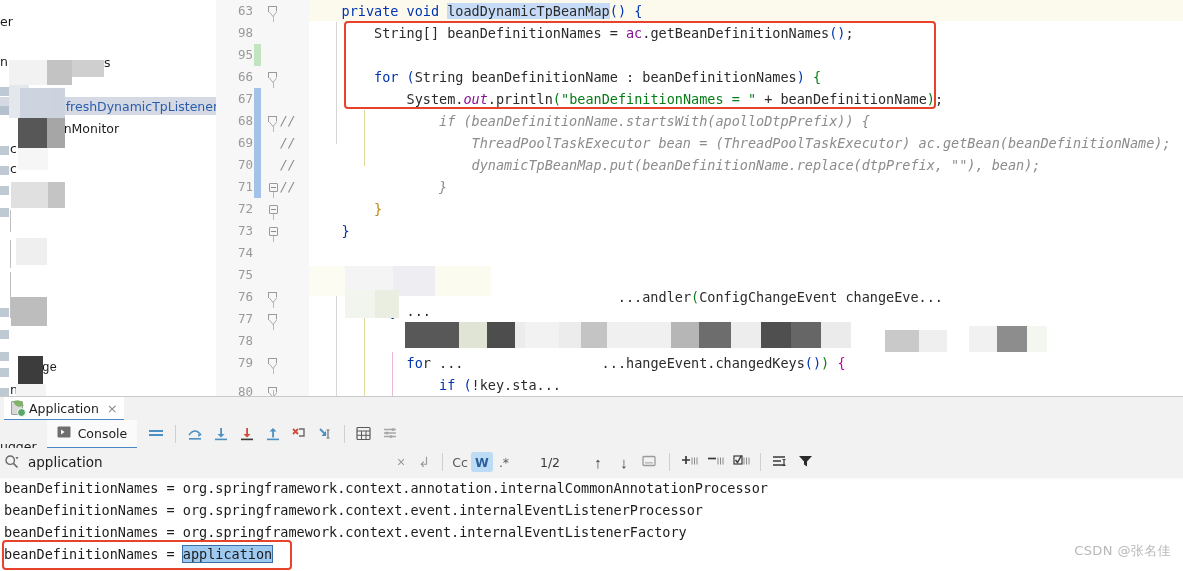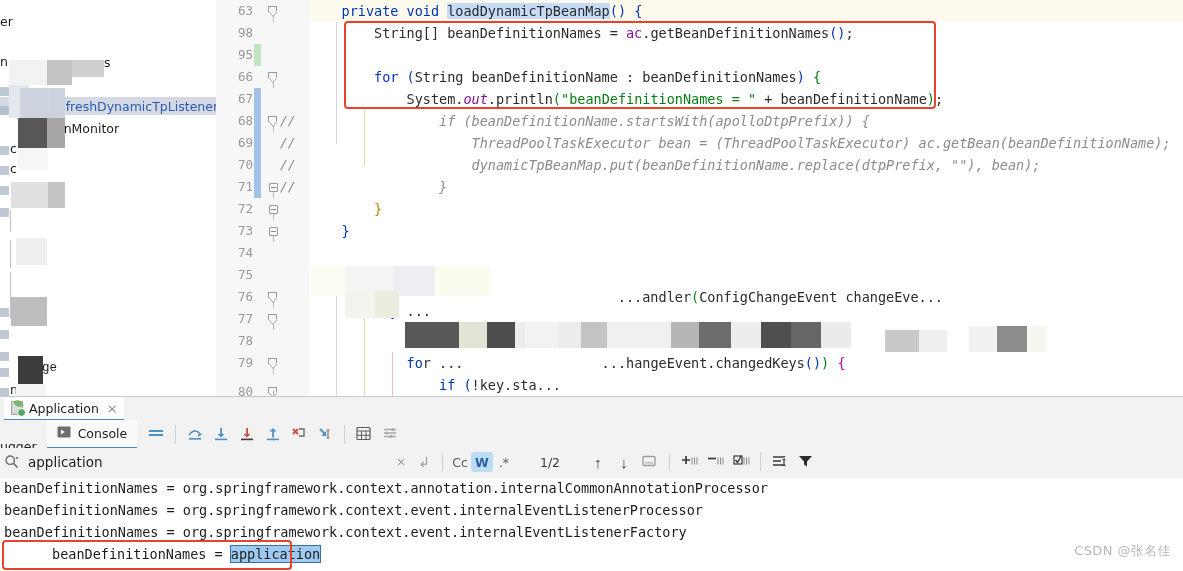--- a/index.html
+++ b/index.html
@@ -636,20 +636,20 @@
         </span>
       </div>
     </div>
 
     <div class="console">
       <div class="scroll-shadow"></div>
       <div id="console-lines">
           <div class="cout" style="top: 1px;"><span>beanDefinitionNames = org.springframework.context.annotation.internalCommonAnnotationProcessor</span></div>
           <div class="cout" style="top: 23px;"><span>beanDefinitionNames = org.springframework.context.event.internalEventListenerProcessor</span></div>
           <div class="cout" style="top: 45px;"><span>beanDefinitionNames = org.springframework.context.event.internalEventListenerFactory</span></div>
-          <div class="cout" style="top: 67px; margin-left: 48px;"><span>beanDefinitionNames = </span><span class="hit hit-box">application</span></div>
+          <div class="cout" style="top: 67px;"><span>beanDefinitionNames = </span><span class="hit hit-box">application</span></div>
         </div>
       <div class="annot-rect2" style="left:2px; top:64px; width:286px; height:26px;"></div>
     </div>
 
     <div class="watermark">CSDN @张名佳</div>
   </div>
 </div>
 
 </body></html>

